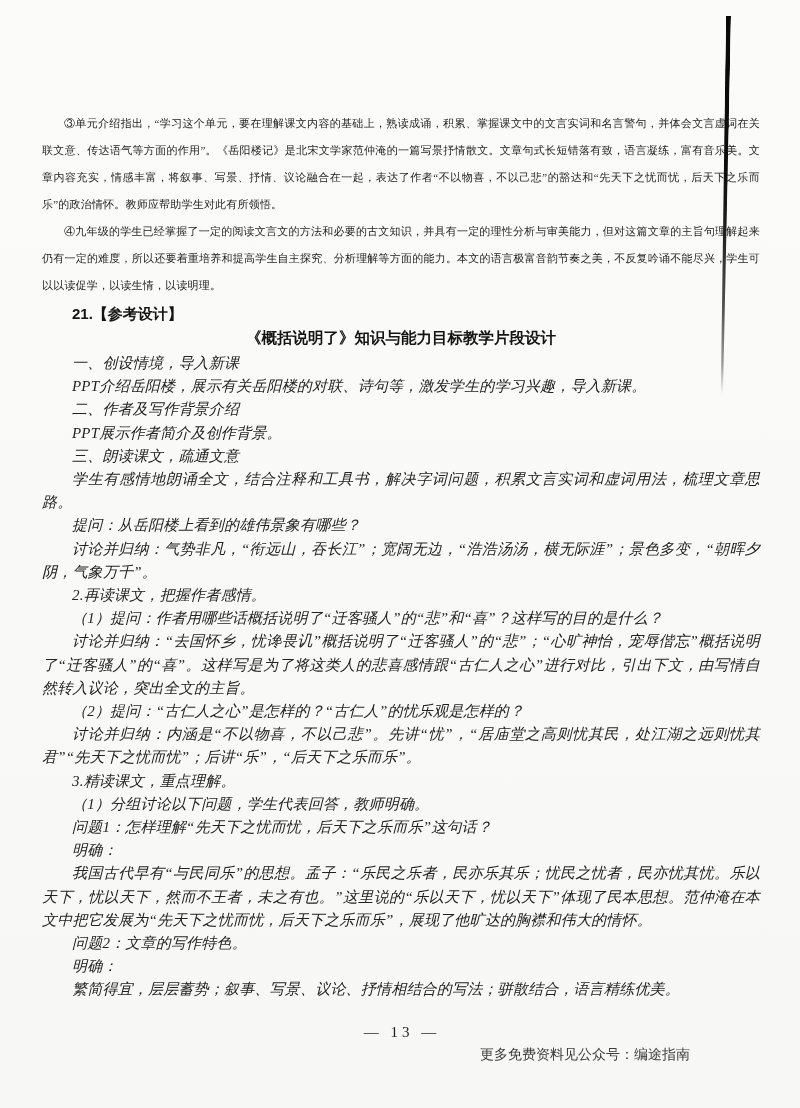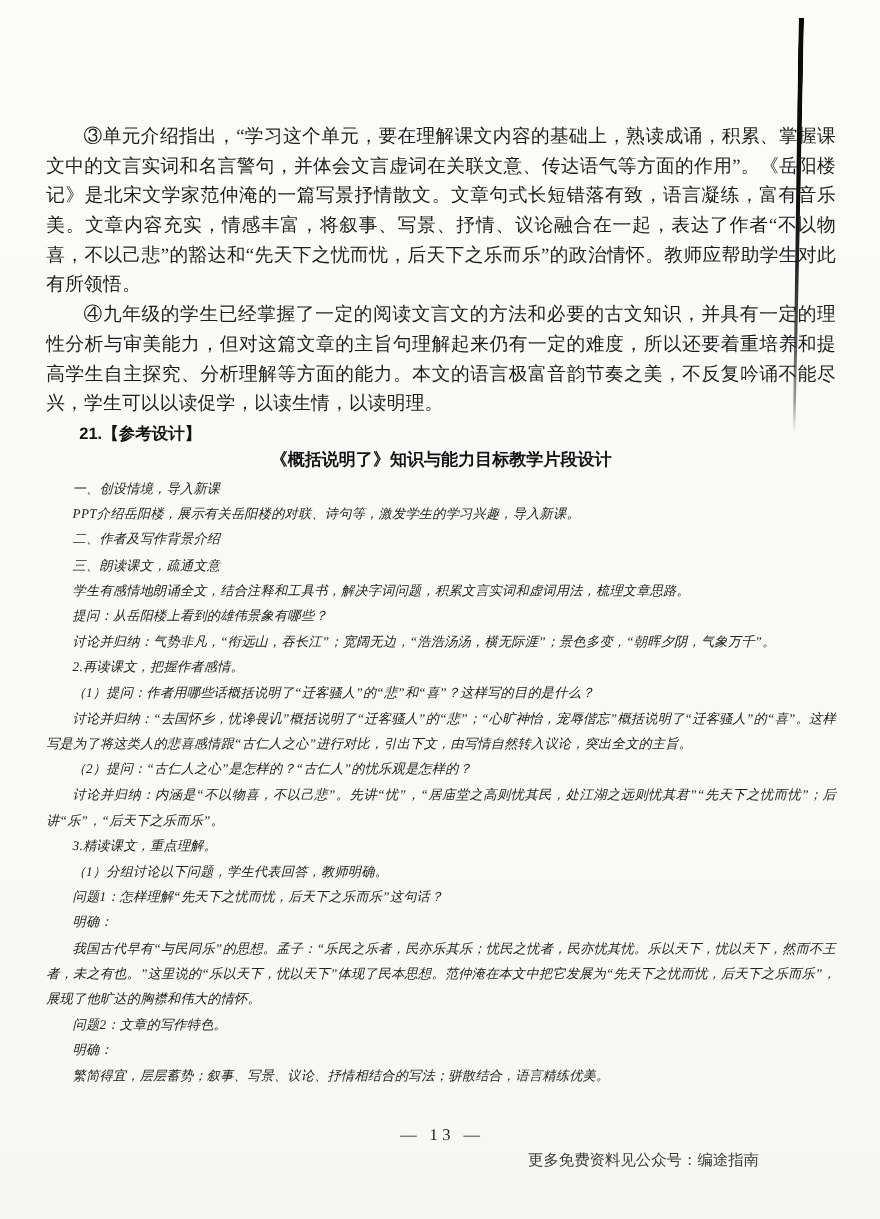--- a/index.html
+++ b/index.html
@@ -34,21 +34,21 @@
   }
   .content {
     position: absolute;
     left: 42px;
     top: 110px;
     width: 718px;
     color: #1d1d1d;
   }
   p { margin: 0; }
   .song {
-    font-size: 17px;
+    font-size: 11px;
     line-height: 27px;
     text-align: justify;
     letter-spacing: 0.2px;
   }
   .indent { text-indent: 2em; }
   .item-label {
     font-family: Liberation Sans, sans-serif;
     font-weight: bold;
     font-size: 15px;
     line-height: 25px;
@@ -59,21 +59,21 @@
   .title {
     font-family: "Liberation Sans", "DejaVu Sans", sans-serif;
     font-weight: bold;
     font-size: 15.5px;
     line-height: 24px;
     text-align: center;
     margin: 0 0 2px 0;
     color: #141414;
   }
   .kai {
-    font-size: 12px;
+    font-size: 15px;
     line-height: 23.2px;
     font-style: italic;
     text-align: justify;
     letter-spacing: 0.2px;
     color: #222;
   }
   .pagenum {
     position: absolute;
     left: 0;
     top: 1024px;
@@ -104,20 +104,21 @@
 
     <p class="song indent">③单元介绍指出，“学习这个单元，要在理解课文内容的基础上，熟读成诵，积累、掌握课文中的文言实词和名言警句，并体会文言虚词在关联文意、传达语气等方面的作用”。《岳阳楼记》是北宋文学家范仲淹的一篇写景抒情散文。文章句式长短错落有致，语言凝练，富有音乐美。文章内容充实，情感丰富，将叙事、写景、抒情、议论融合在一起，表达了作者“不以物喜，不以己悲”的豁达和“先天下之忧而忧，后天下之乐而乐”的政治情怀。教师应帮助学生对此有所领悟。</p>
     <p class="song indent">④九年级的学生已经掌握了一定的阅读文言文的方法和必要的古文知识，并具有一定的理性分析与审美能力，但对这篇文章的主旨句理解起来仍有一定的难度，所以还要着重培养和提高学生自主探究、分析理解等方面的能力。本文的语言极富音韵节奏之美，不反复吟诵不能尽兴，学生可以以读促学，以读生情，以读明理。</p>
 
     <p class="item-label">21.【参考设计】</p>
     <p class="title">《概括说明了》知识与能力目标教学片段设计</p>
 
     <p class="kai indent">一、创设情境，导入新课</p>
     <p class="kai indent">PPT介绍岳阳楼，展示有关岳阳楼的对联、诗句等，激发学生的学习兴趣，导入新课。</p>
     <p class="kai indent">二、作者及写作背景介绍</p>
+    <p class="kai indent">PPT展示作者简介及创作背景。</p>
     <p class="kai indent">三、朗读课文，疏通文意</p>
     <p class="kai indent">学生有感情地朗诵全文，结合注释和工具书，解决字词问题，积累文言实词和虚词用法，梳理文章思路。</p>
     <p class="kai indent">提问：从岳阳楼上看到的雄伟景象有哪些？</p>
     <p class="kai indent">讨论并归纳：气势非凡，“衔远山，吞长江”；宽阔无边，“浩浩汤汤，横无际涯”；景色多变，“朝晖夕阴，气象万千”。</p>
     <p class="kai indent">2.再读课文，把握作者感情。</p>
     <p class="kai indent">（1）提问：作者用哪些话概括说明了“迁客骚人”的“悲”和“喜”？这样写的目的是什么？</p>
     <p class="kai indent">讨论并归纳：“去国怀乡，忧谗畏讥”概括说明了“迁客骚人”的“悲”；“心旷神怡，宠辱偕忘”概括说明了“迁客骚人”的“喜”。这样写是为了将这类人的悲喜感情跟“古仁人之心”进行对比，引出下文，由写情自然转入议论，突出全文的主旨。</p>
     <p class="kai indent">（2）提问：“古仁人之心”是怎样的？“古仁人”的忧乐观是怎样的？</p>
     <p class="kai indent">讨论并归纳：内涵是“不以物喜，不以己悲”。先讲“忧”，“居庙堂之高则忧其民，处江湖之远则忧其君”“先天下之忧而忧”；后讲“乐”，“后天下之乐而乐”。</p>
     <p class="kai indent">3.精读课文，重点理解。</p>

